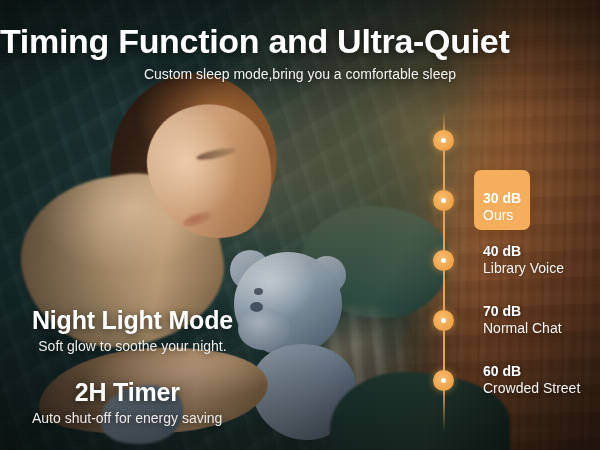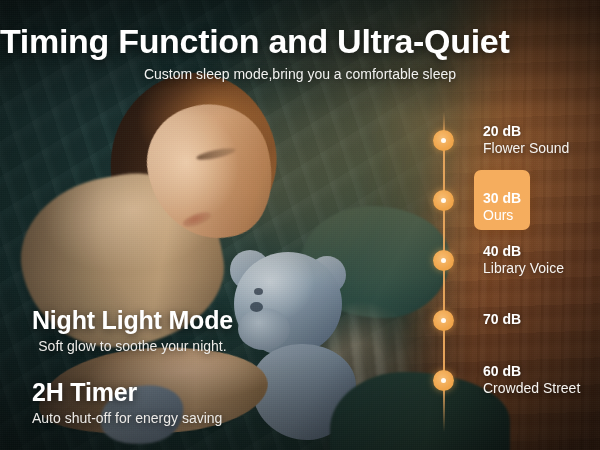--- a/index.html
+++ b/index.html
@@ -262,20 +262,21 @@
   .feature.night { top: 306px; }
   .feature.timer { top: 378px; }
   .feature-title {
     font-size: 25px;
     font-weight: bold;
     color: #ffffff;
     letter-spacing: -0.2px;
     text-shadow: 0 2px 9px rgba(0,0,0,0.62);
     line-height: 1.12;
     white-space: nowrap;
+    text-align: center;
   }
   .feature-sub {
     margin-top: 4px;
     font-size: 14px;
     color: #eceae7;
     text-shadow: 0 1px 7px rgba(0,0,0,0.62);
     white-space: nowrap;
     text-align: center;
   }
 
@@ -399,24 +400,20 @@
   <div class="feature timer">
     <div class="feature-title">2H Timer</div>
     <div class="feature-sub">Auto shut-off for energy saving</div>
   </div>
 
   <div class="timeline">
     <div class="timeline-rail"></div>
 
     <div class="tl-row" style="top:6px;">
       <span class="tl-dot"></span>
-      <span class="tl-text">
-        <span class="tl-db" style="display: block;">20 dB</span>
-        <span class="tl-label" style="display: block;">Flower Sound</span>
-      </span>
     </div>
 
     <div class="tl-row highlight" style="top:66px;">
       <span class="tl-dot"></span>
       <span class="tl-text">
         <span class="tl-db" style="display: block;">30 dB</span>
         <span class="tl-label" style="display: block;">Ours</span>
       </span>
     </div>
 
@@ -425,20 +422,21 @@
       <span class="tl-text">
         <span class="tl-db" style="display: block;">40 dB</span>
         <span class="tl-label" style="display: block;">Library Voice</span>
       </span>
     </div>
 
     <div class="tl-row" style="top:186px;">
       <span class="tl-dot"></span>
       <span class="tl-text">
         <span class="tl-db" style="display: block;">70 dB</span>
+        <span class="tl-label" style="display: block;">Normal Chat</span>
       </span>
     </div>
 
     <div class="tl-row" style="top:246px;">
       <span class="tl-dot"></span>
       <span class="tl-text">
         <span class="tl-db" style="display: block;">60 dB</span>
         <span class="tl-label" style="display: block;">Crowded Street</span>
       </span>
     </div>

